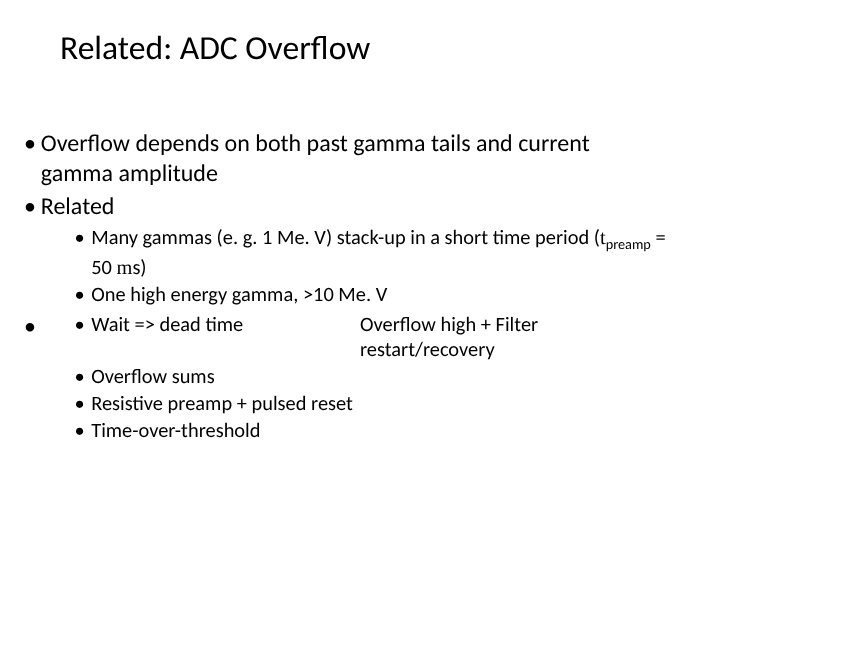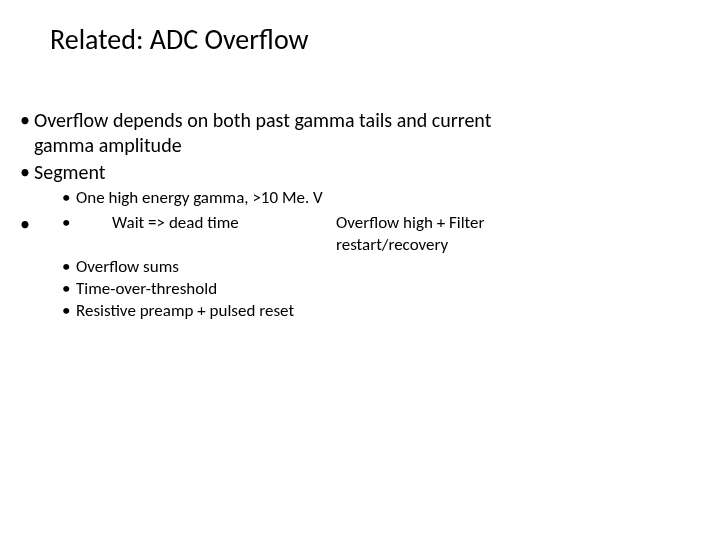--- a/index.html
+++ b/index.html
@@ -66,54 +66,56 @@
     position: absolute;
     left: 0;
     top: 0;
   }
   .row {
     display: flex;
     align-items: baseline;
   }
   .row .left {
     min-width: 224px;
-    margin-left: 36px;
   }
   .sym { font-family: "Symbol", serif; }
   sub { font-size: 0.7em; vertical-align: sub; }
 </style>
 </head>
 <body>
 
 <div class="slide">
 
   <div class="title">Related: ADC Overflow</div>
 
   <div class="content">
     <ul class="level1">
 
       <li>Overflow depends on both past gamma tails and current gamma amplitude</li>
 
       <li>
-        <span>Segment</span>
+        <span>Related</span>
         <ul class="level2">
+          <li>
+            <span>Many gammas (e. g. 1 Me. V) stack-up in a short time period (</span><span class="sym">t</span><sub>preamp</sub><span> = 50 </span><span class="sym">m</span><span>s)</span>
+          </li>
           <li>One high energy gamma, &gt;10 Me. V</li>
         </ul>
       </li>
 
       <li>
         <ul class="level2">
           <li>
             <div class="row">
               <span class="left">Wait =&gt; dead time</span>
               <span>Overflow high + Filter restart/recovery</span>
             </div>
           </li>
           <li>Overflow sums</li>
+          <li>Resistive preamp + pulsed reset</li>
           <li>Time-over-threshold</li>
-          <li>Resistive preamp + pulsed reset</li>
         </ul>
       </li>
 
     </ul>
   </div>
 
 </div>
 
 </body></html>

